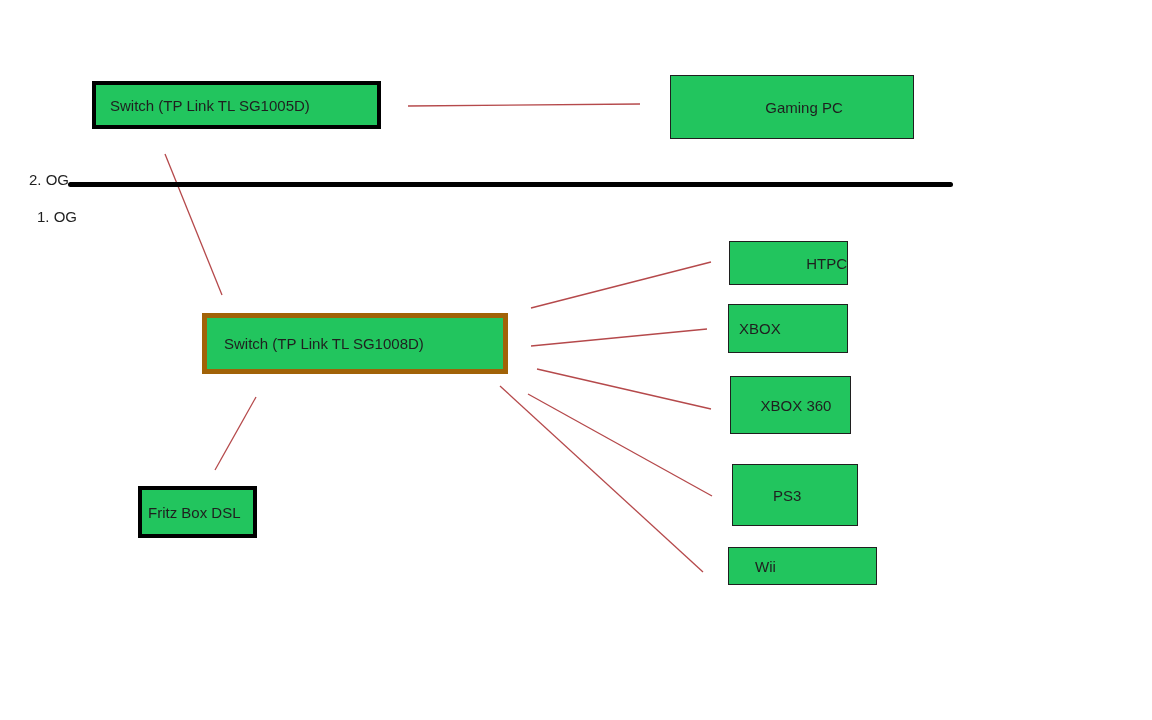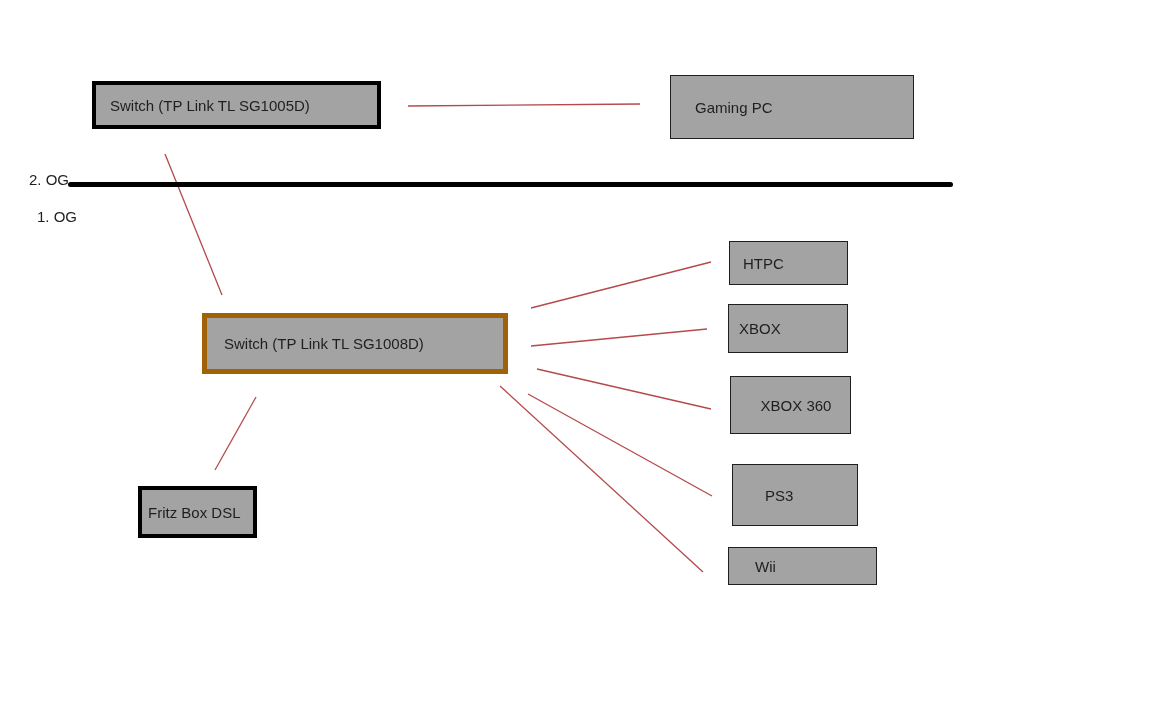--- a/index.html
+++ b/index.html
@@ -19,39 +19,39 @@
     position: absolute;
     left: 0;
     top: 0;
     width: 1152px;
     height: 720px;
     pointer-events: none;
   }
   .node {
     position: absolute;
     box-sizing: border-box;
-    background: #a3a3a3;
+    background: #22c55e;
     display: flex;
     align-items: center;
     color: #1f1f1f;
     font-size: 15px;
     white-space: nowrap;
   }
   .node.thick { border: 4px solid #000000; }
   .node.extra-thick { border: 5px solid #a16207; }
   .node.thin { border: 1.5px solid #1f1f1f; }
 
   
   #node-switch-sg1005d { left: 92px;  top: 81px;  width: 289px; height: 48px; padding-left: 14px; }
-  #node-gaming-pc      { left: 670px; top: 75px;  width: 244px; height: 64px; padding-left: 24px; }
+  #node-gaming-pc      { left: 670px; top: 75px;  width: 244px; height: 64px; padding-left: 24px; justify-content: center; }
   #node-switch-sg1008d { left: 202px; top: 313px; width: 306px; height: 61px; padding-left: 17px; }
-  #node-htpc           { left: 729px; top: 241px; width: 119px; height: 44px; padding-left: 13px; }
+  #node-htpc           { left: 729px; top: 241px; width: 119px; height: 44px; padding-left: 13px; justify-content: flex-end; }
   #node-xbox           { left: 728px; top: 304px; width: 120px; height: 49px; padding-left: 10px; }
   #node-xbox-360       { left: 730px; top: 376px; width: 121px; height: 58px; padding-left: 11px; justify-content: center; }
-  #node-ps3            { left: 732px; top: 464px; width: 126px; height: 62px; padding-left: 32px; }
+  #node-ps3            { left: 732px; top: 464px; width: 126px; height: 62px; padding-left: 40px; }
   #node-wii            { left: 728px; top: 547px; width: 149px; height: 38px; padding-left: 26px; }
   #node-fritz-box      { left: 138px; top: 486px; width: 119px; height: 52px; padding-left: 6px; }
 
   .floor-label {
     position: absolute;
     color: #1f1f1f;
     font-size: 15px;
     white-space: nowrap;
   }
   #floor-label-upper { left: 29px; top: 151px; margin-top: 20px; }

